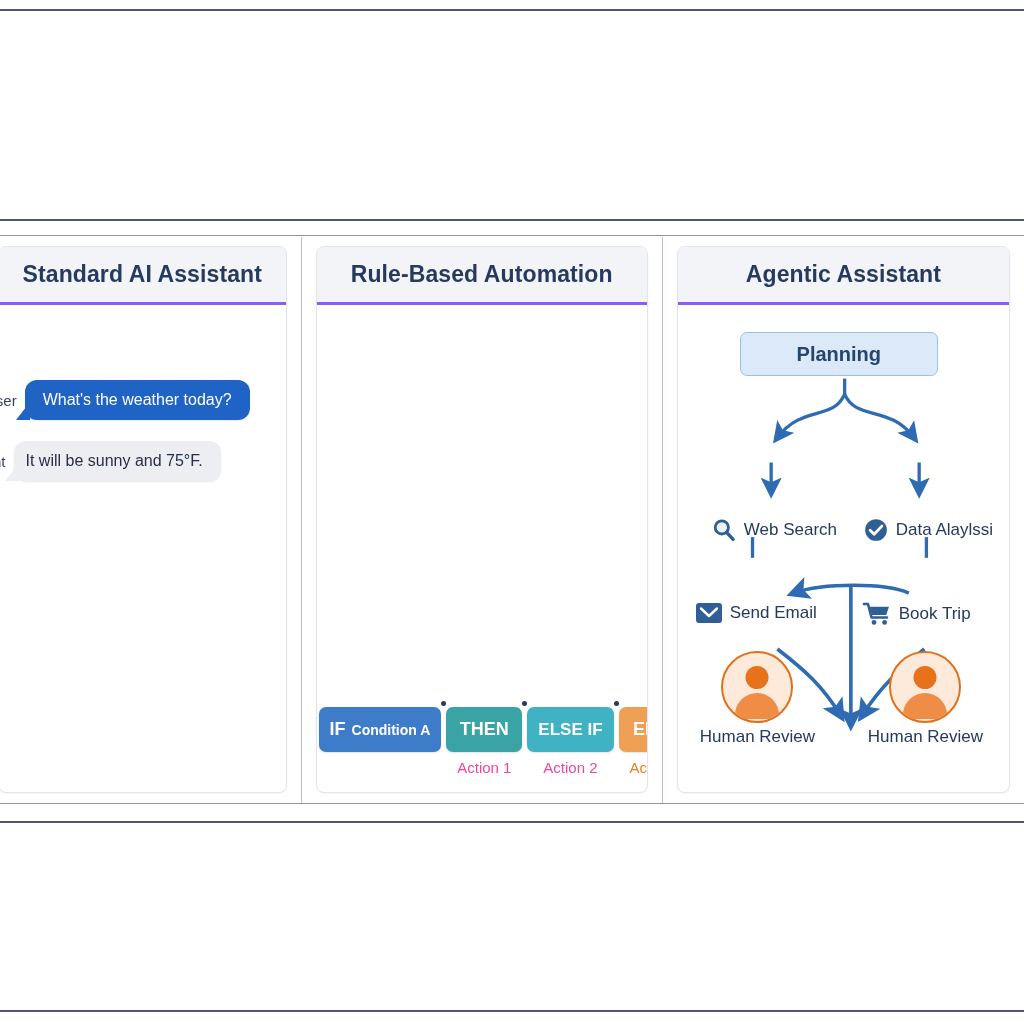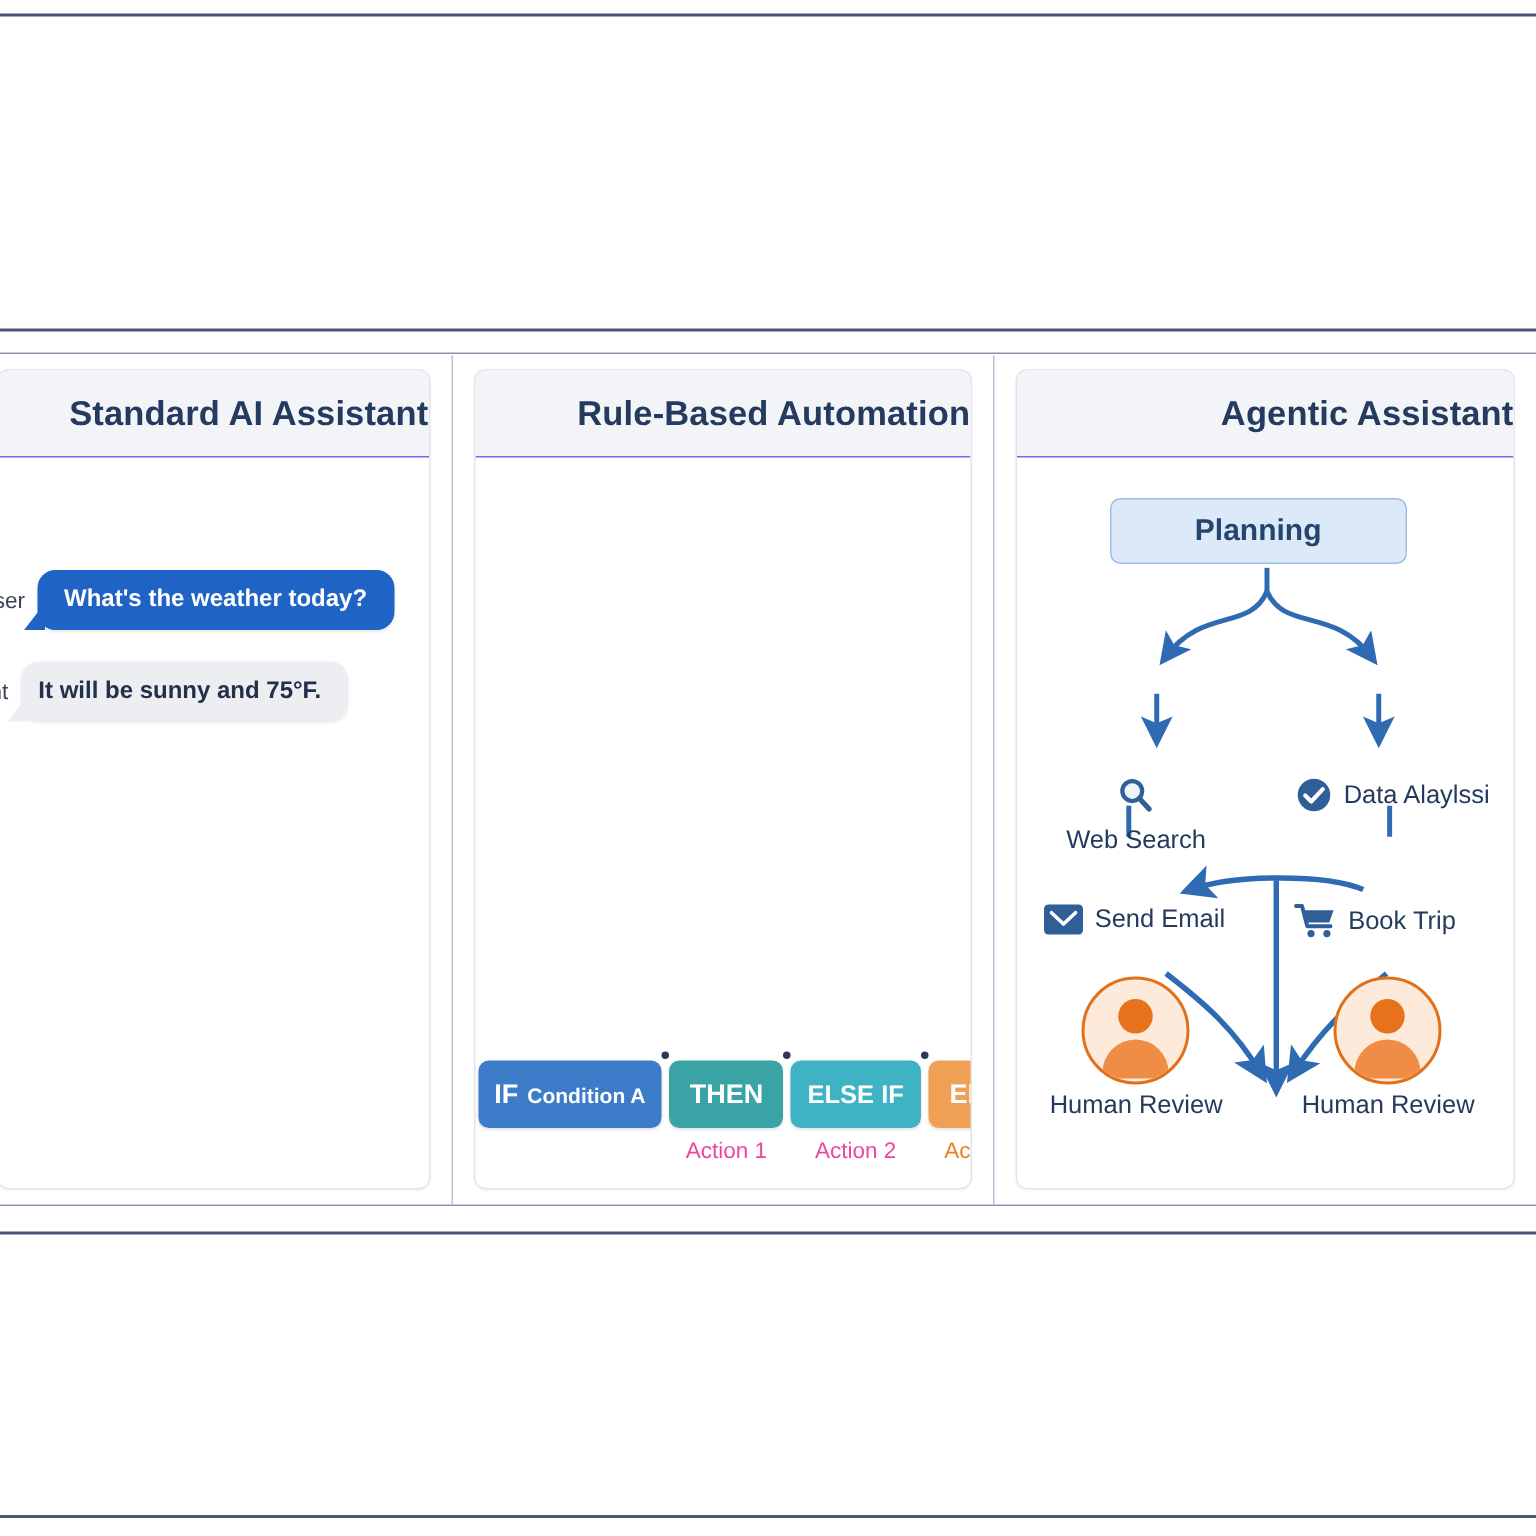--- a/index.html
+++ b/index.html
@@ -61,24 +61,24 @@
     border-radius: 8px;
     background: #ffffff;
     overflow: hidden;
     box-shadow: 0 1px 2px rgba(40,50,80,.05);
   }
 
   .panel-header {
     box-sizing: border-box;
     height: 58px;
     background: #f2f4f8;
-    border-bottom: 1px solid #8b5cf6;
-    display: flex;
-    align-items: center;
-    justify-content: flex-end;
+    border-bottom: 3px solid #8b5cf6;
+    display: flex;
+    align-items: center;
+    justify-content: center;
   }
   .panel-title {
     font-size: 23px;
     font-weight: bold;
     color: #243a5e;
     letter-spacing: .1px;
     white-space: nowrap;
   }
 
   .panel-body {
@@ -101,21 +101,21 @@
     font-size: 15px;
     color: #3a4356;
     white-space: nowrap;
     margin-right: 8px;
   }
   .bubble {
     position: relative;
     padding: 11px 18px;
     border-radius: 12px;
     font-size: 16px;
-    font-weight: bold;
+    font-weight: normal;
     white-space: nowrap;
     box-shadow: 0 1px 2px rgba(30,40,70,.10);
   }
   .bubble.user {
     background: #1f63c4;
     color: #ffffff;
   }
   .bubble.user::after {
     content: "";
     position: absolute;
@@ -240,21 +240,21 @@
     color: #24456e;
   }
   #node-completed {
     left: 86px; top: 406px;
     width: 163px; height: 48px;
     background: #ddefe1;
     border: 1px solid #c2dbc8;
     color: #1f7a45;
   }
 
-  #node-web-search { left: 33px; top: 212px; flex-direction: column; }
+  #node-web-search { left: 33px; top: 212px; }
   #node-data-analysis { left: 185px; top: 212px; }
   #node-send-email { left: 17px; top: 296px; }
   #node-book-trip  { left: 184px; top: 296px; }
 
   .avatar-node {
     position: absolute;
     display: flex;
     flex-direction: column;
     align-items: center;
     white-space: nowrap;

